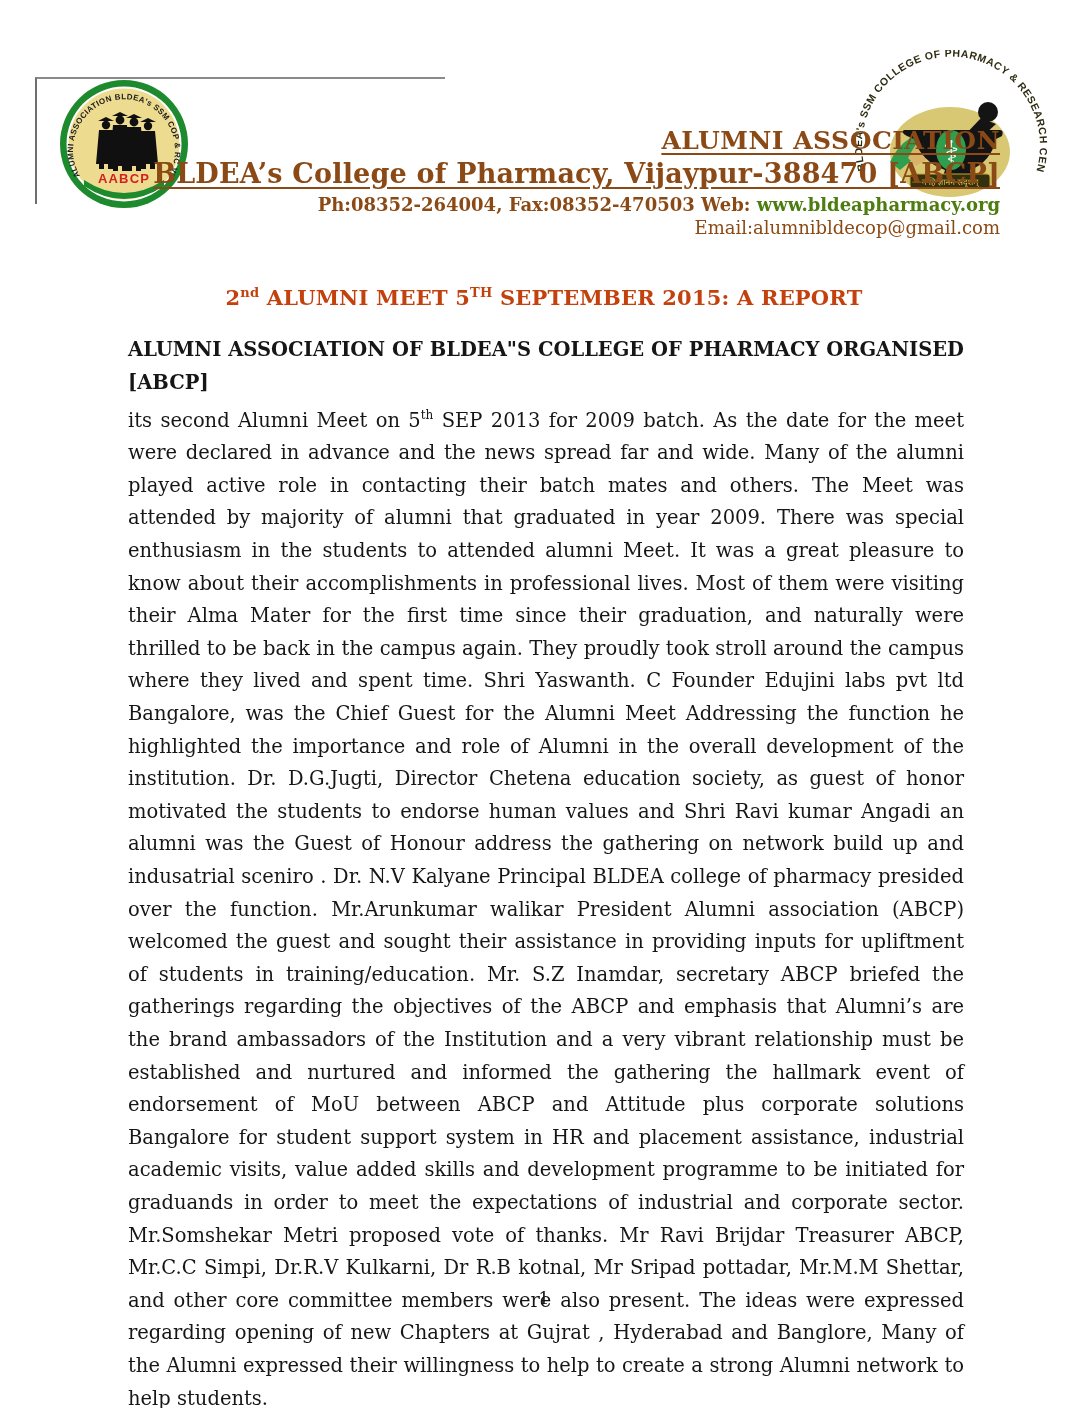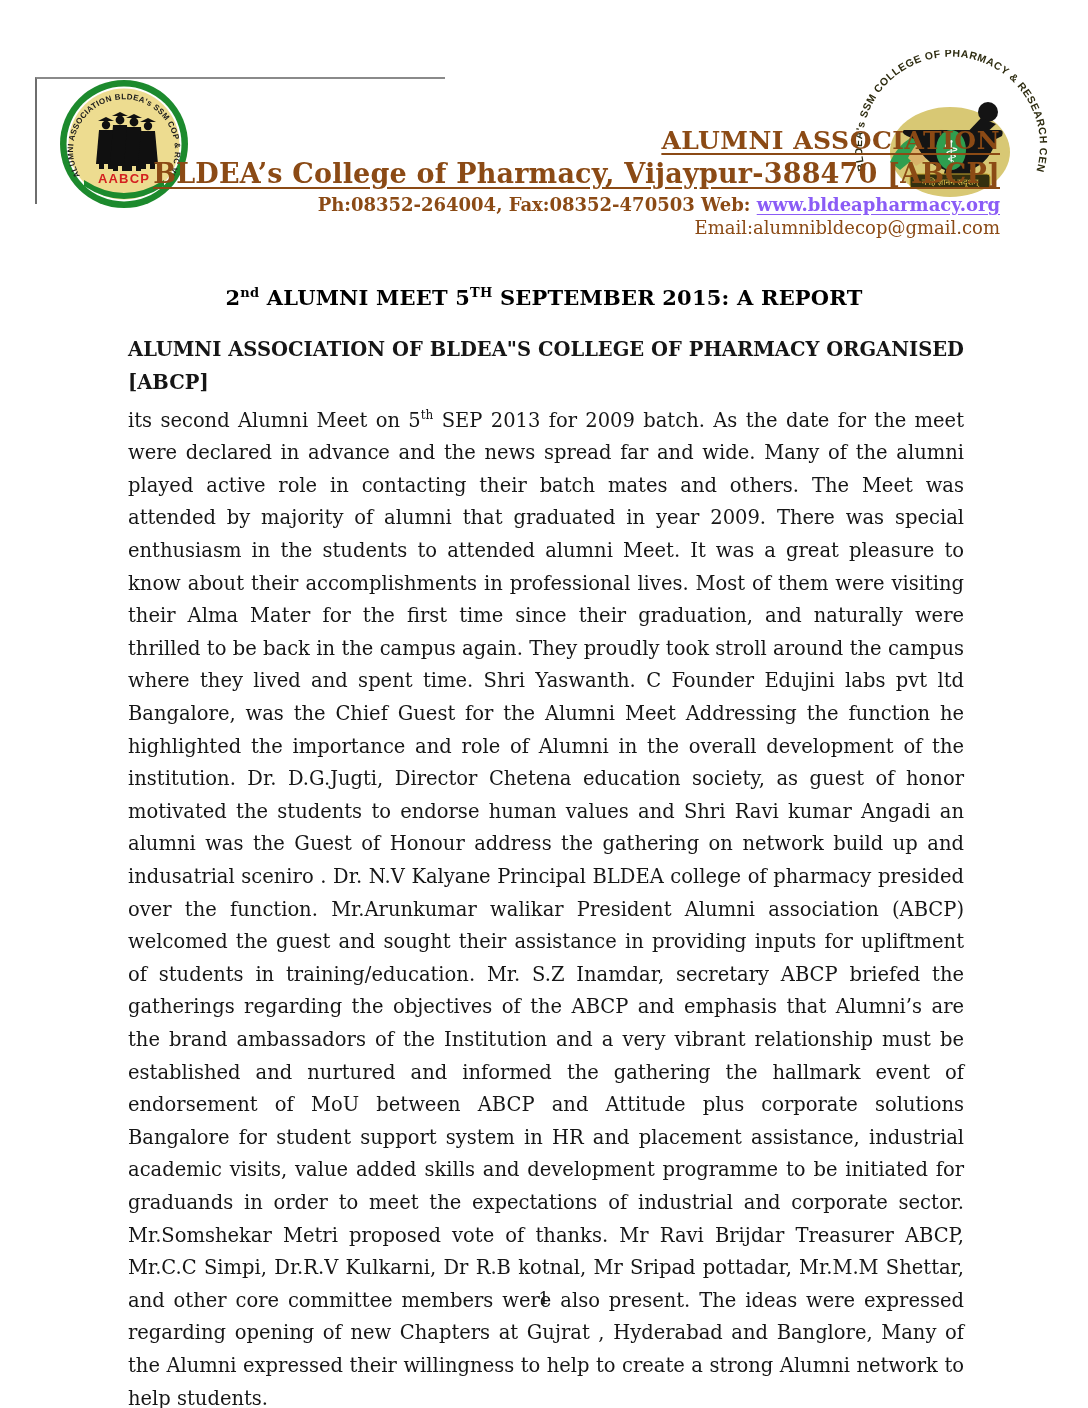--- a/index.html
+++ b/index.html
@@ -23,27 +23,27 @@
   .org-title {
     font-size:25px; font-weight:bold; text-decoration:underline;
     text-underline-offset:4px; letter-spacing:0.5px;
   }
   .college-line {
     font-size:27px; font-weight:bold; text-decoration:underline;
     text-underline-offset:4px; margin-top:3px; letter-spacing:0.2px;
   }
   .contact-line { font-size:18px; font-weight:bold; margin-top:5px; }
   .contact-line a, .web-link {
-    color:#8b5cf6; text-decoration:underline; text-underline-offset:3px; cursor:pointer;
+    color:#4d7c0f; text-underline-offset:3px; cursor:pointer;
   }
   .email-line { font-size:18px; font-weight:normal; margin-top:2px; }
 
   .report-title {
     position:absolute; left:0; top:285px; width:1088px; text-align:center;
-    font-size:21px; font-weight:bold; color:#000000; letter-spacing:0.2px;
+    font-size:21px; font-weight:bold; color:#c2410c; letter-spacing:0.2px;
   }
   .report-title sup, .body-wrap sup { font-size:0.62em; vertical-align:super; }
 
   .body-wrap {
     position:absolute; left:128px; top:334px; width:836px;
     font-size:19.5px; color:#161616; line-height:32.6px;
   }
   .lead-line {
     font-weight:bold; text-align:justify; text-align-last:justify;
   }

